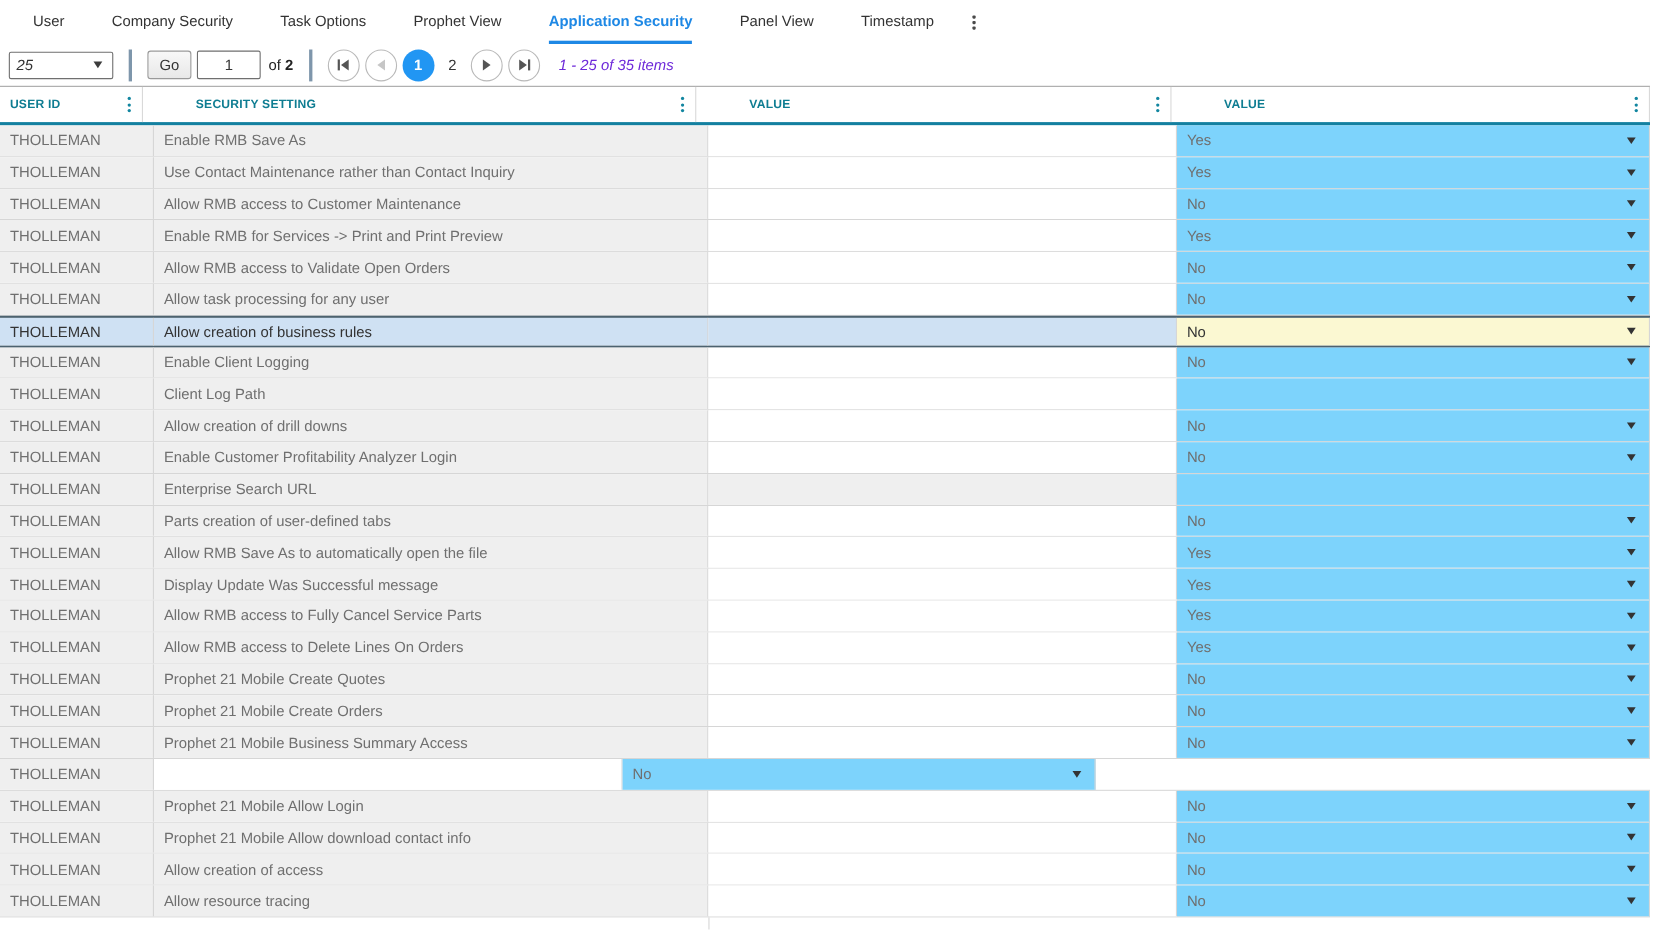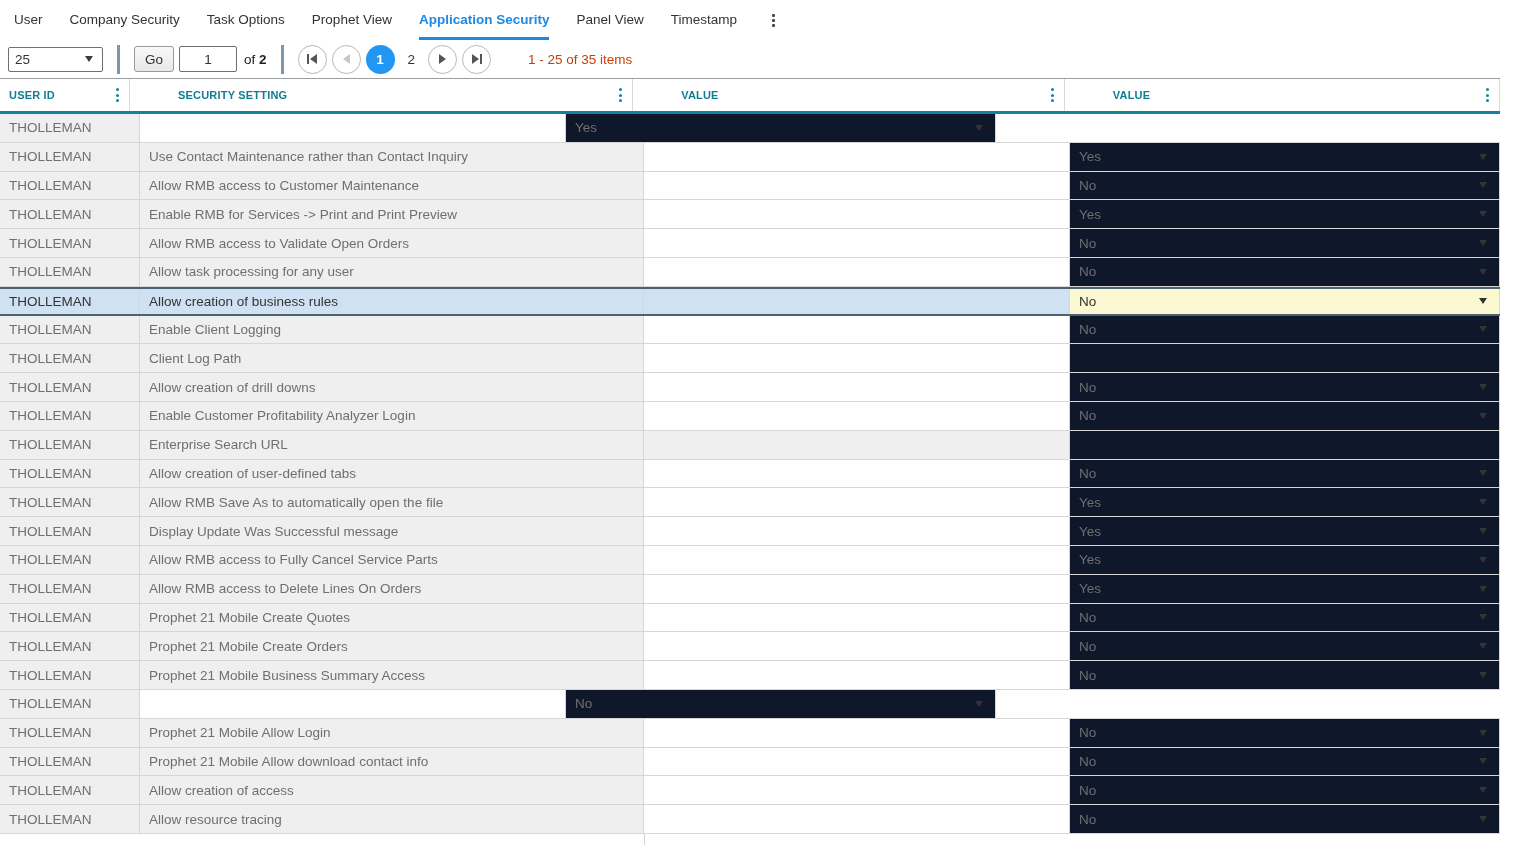--- a/index.html
+++ b/index.html
@@ -3,31 +3,31 @@
 <meta charset="utf-8">
 <style>
   * { margin:0; padding:0; }
   html,body { width:1518px; height:845px; background:#fff; overflow:hidden;
               font-family:"Liberation Sans", sans-serif; }
 
   
   .tabbar { display:flex; align-items:stretch; height:40px; padding-left:14px;
             font-size:13.5px; color:#333; background:#fff; }
   .tab { display:flex; align-items:center; margin-right:27px; box-sizing:border-box;
-         border-bottom:3px solid transparent; padding-top:2px; white-space:nowrap; }
+         border-bottom:3px solid transparent; padding-top:2px; white-space:nowrap;margin-left:16px; }
   .tab.active { color:#1e88e5; font-weight:bold; border-bottom-color:#1e88e5; }
   .tab-overflow { display:flex; flex-direction:column; gap:2px; justify-content:center;
                   margin-left:4px; padding:0 4px; }
   .tab-overflow i { width:3px; height:3px; background:#4a4a4a; border-radius:1px; }
 
   
   .toolbar { display:flex; align-items:center; height:38px; padding-left:8px; background:#fff; }
   .psel { width:95px; height:25px; border:1px solid #6f6f6f; border-radius:2px; background:#fff;
           display:flex; align-items:center; justify-content:space-between;
-          padding:0 9px 0 6px; font-size:13.5px; color:#333; box-sizing:border-box; }
+          padding:0 9px 0 6px; font-size:13.5px; color:#333; box-sizing:border-box;font-style:italic; }
   .caret-down { width:0; height:0; border-left:4.5px solid transparent;
                 border-right:4.5px solid transparent; border-top:6px solid #3c3c3c; }
   .vsep { width:3px; height:29px; background:#7e96ab; margin:0 14px; }
   .go { height:26px; width:40px; border:1px solid #999; border-radius:3px;
         background:linear-gradient(#f8f8f8,#e8e8e8); font-size:13.5px; color:#333;
         font-family:Liberation Sans, sans-serif; margin-right:5px; }
   .pginput { width:56px; height:24px; border:1px solid #6f6f6f; border-radius:2px;
              text-align:center; font-size:13.5px; color:#333;
              font-family:"Liberation Sans",sans-serif; }
   .oftext { margin-left:7px; font-size:13.5px; color:#222; }
@@ -39,41 +39,41 @@
            border-right:7px solid #555; }
   .tri-r { width:0; height:0; border-top:5px solid transparent; border-bottom:5px solid transparent;
            border-left:7px solid #555; }
   .tri-l.light { border-right-color:#c6c6c6; }
   .bar-v { width:2px; height:10px; background:#555; }
   .pages { display:flex; align-items:center; }
   .pgnum.active { width:29px; height:29px; border-radius:50%; background:#2196f3; color:#fff;
                   font-weight:bold; font-size:13.5px; display:flex; align-items:center;
                   justify-content:center; margin-right:5px; }
   .pgnum.plain { font-size:13.5px; color:#333; margin:0 13px 0 8px; }
-  .items { margin-left:32px; font-size:13.5px; color:#c2410c; }
+  .items { margin-left:12px; font-size:13.5px; color:#6d28d9;font-style:italic; }
 
   
   .grid { width:1500px; border-top:1px solid #9e9e9e; }
   .grid-head { display:flex; height:32px; border-bottom:3px solid #1380a0; background:#fff;gap:39px; }
   .hcell { box-sizing:border-box; display:flex; align-items:center; justify-content:space-between;
            padding:0 8px 0 9px; font-size:11px; font-weight:bold; color:#0f7d92;
            border-right:1px solid #d9d9d9; letter-spacing:.2px; }
   .w1{width:140px} .w2{width:504px} .w3{width:426px} .w4{width:430px}
   .kebab { display:flex; flex-direction:column; gap:2.5px; padding:2px; }
   .kebab i { width:3px; height:3px; border-radius:50%; background:#1286a0; }
 
   .row { display:flex; height:28.8px; box-sizing:border-box; border-bottom:1px solid #d6d6d6; }
   .cell { box-sizing:border-box; display:flex; align-items:center; padding:0 6px 0 9px;
           font-size:13.5px; color:#6f6f6f; border-right:1px solid #d6d6d6;
           overflow:hidden; white-space:nowrap; }
   .c1 { width:140px; background:#efefef; }
   .c2 { width:504px; background:#efefef; }
   .c3 { width:426px; background:#fff; }
   .c3.gray { background:#efefef; }
-  .c4 { width:430px; background:#0f172a; justify-content:space-between; padding-right:12px; }
+  .c4 { width:430px; background:#7dd3fc; justify-content:space-between; padding-right:12px; }
   .dd-arrow { width:0; height:0; border-left:4.5px solid transparent;
               border-right:4.5px solid transparent; border-top:6px solid #333; }
   .row.selected { border-top:2px solid #4c626f; border-bottom:2px solid #4c626f; }
   .row.selected .c1, .row.selected .c2, .row.selected .c3 { background:#cfe1f3; color:#333; }
   .row.selected .c4 { background:#fbf8d2; color:#333; }
 
   .grid-tail { height:12px; position:relative; }
   .grid-tail .stub { position:absolute; left:644px; top:0; width:1px; height:12px; background:#d6d6d6; }
 </style>
 </head>
@@ -162,20 +162,21 @@
         <span class="kebab">
             <i></i>
             <i></i>
             <i></i>
           </span>
       </div>
     </div>
     <div id="grid-body">
         <div class="row">
           <div class="cell c1">THOLLEMAN</div>
+          <div class="cell c2">Enable RMB Save As</div>
           <div class="cell c3"></div>
           <div class="cell c4">
             <span>Yes</span>
             <span class="dd-arrow"></span>
           </div>
         </div>
         <div class="row">
           <div class="cell c1">THOLLEMAN</div>
           <div class="cell c2">Use Contact Maintenance rather than Contact Inquiry</div>
           <div class="cell c3"></div>
@@ -267,21 +268,21 @@
         <div class="row">
           <div class="cell c1">THOLLEMAN</div>
           <div class="cell c2">Enterprise Search URL</div>
           <div class="cell c3 gray"></div>
           <div class="cell c4">
             <span></span>
           </div>
         </div>
         <div class="row">
           <div class="cell c1">THOLLEMAN</div>
-          <div class="cell c2">Allow creation of user-defined tabs</div>
+          <div class="cell c2">Parts creation of user-defined tabs</div>
           <div class="cell c3"></div>
           <div class="cell c4">
             <span>No</span>
             <span class="dd-arrow"></span>
           </div>
         </div>
         <div class="row">
           <div class="cell c1">THOLLEMAN</div>
           <div class="cell c2">Allow RMB Save As to automatically open the file</div>
           <div class="cell c3"></div>

